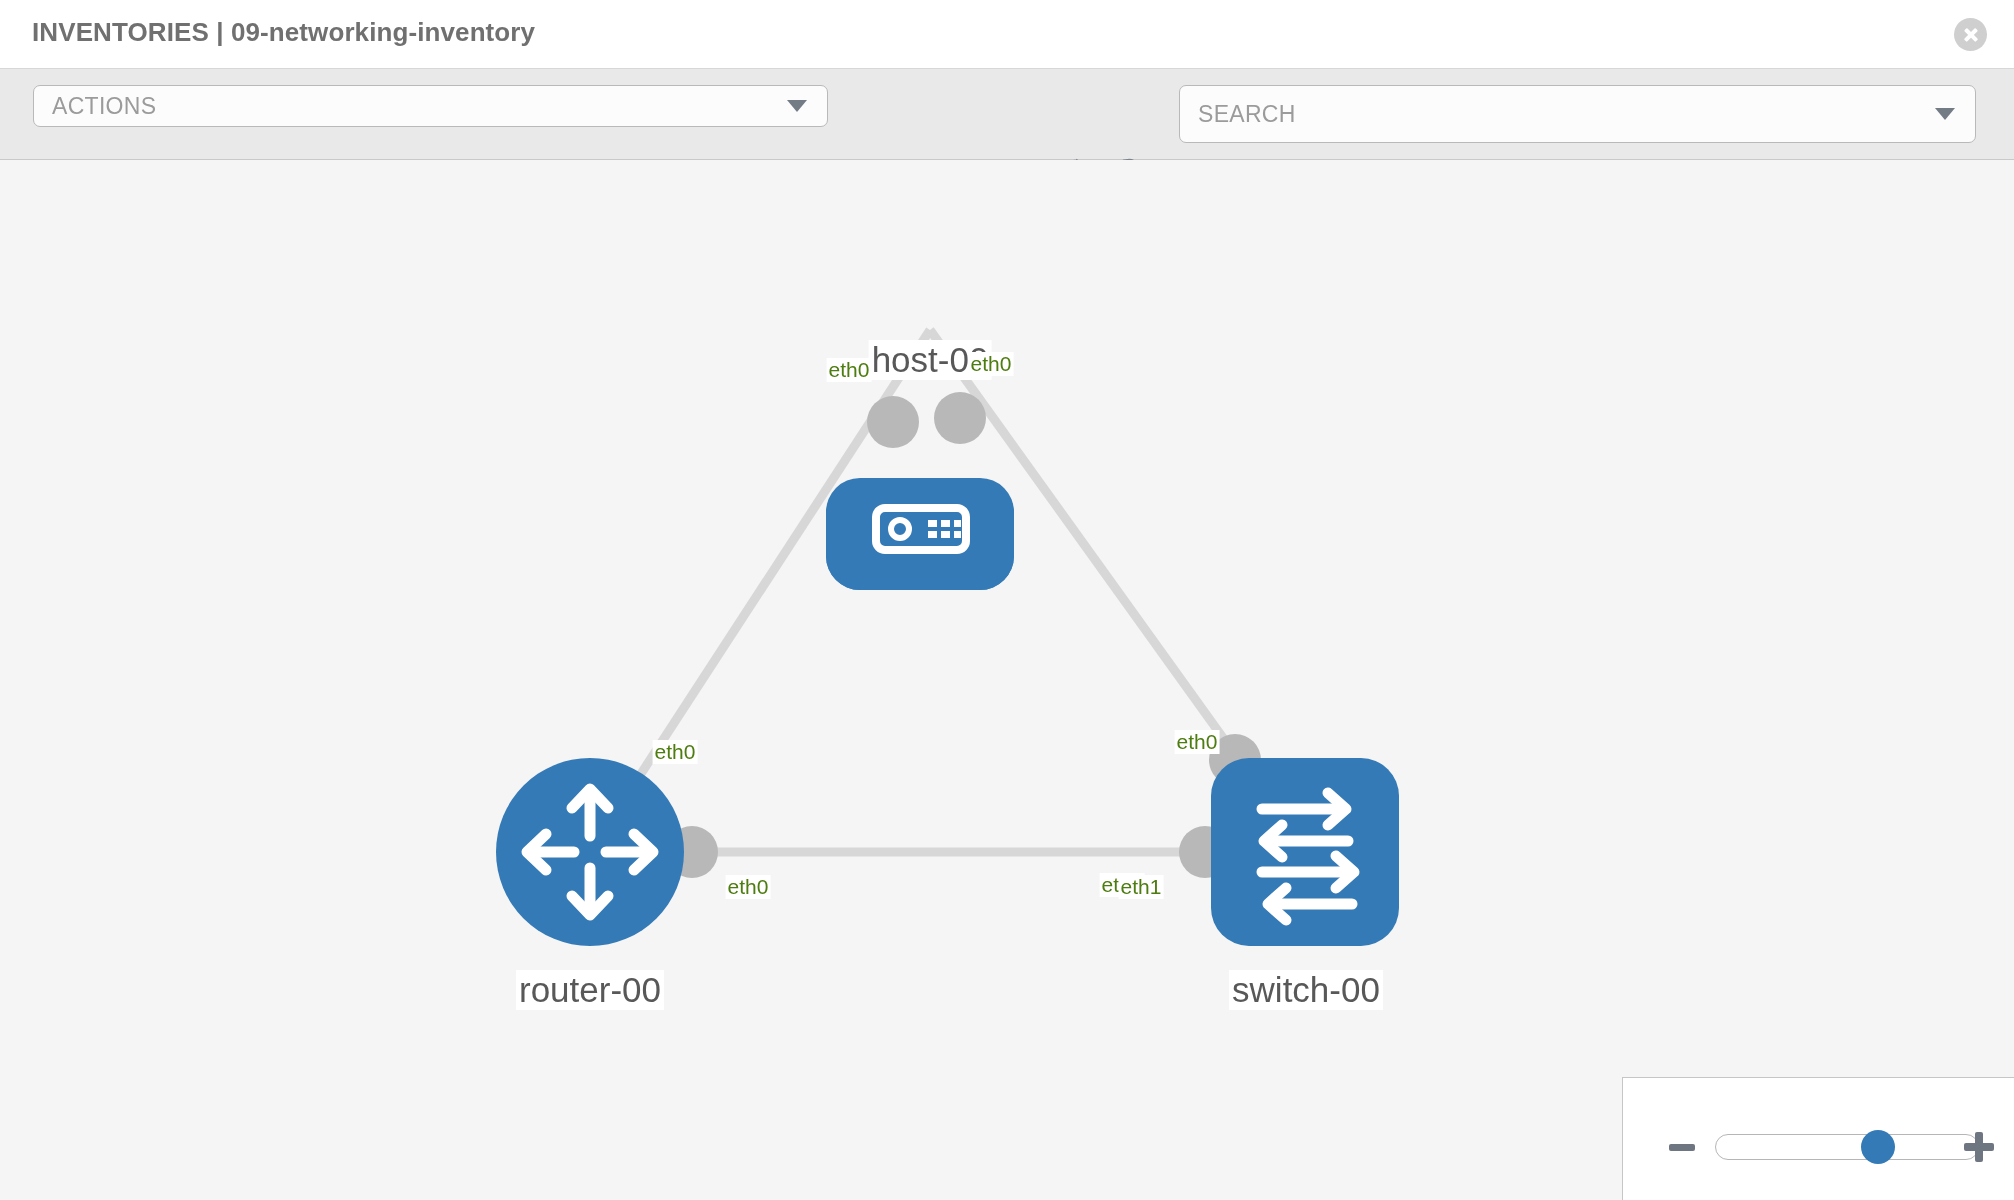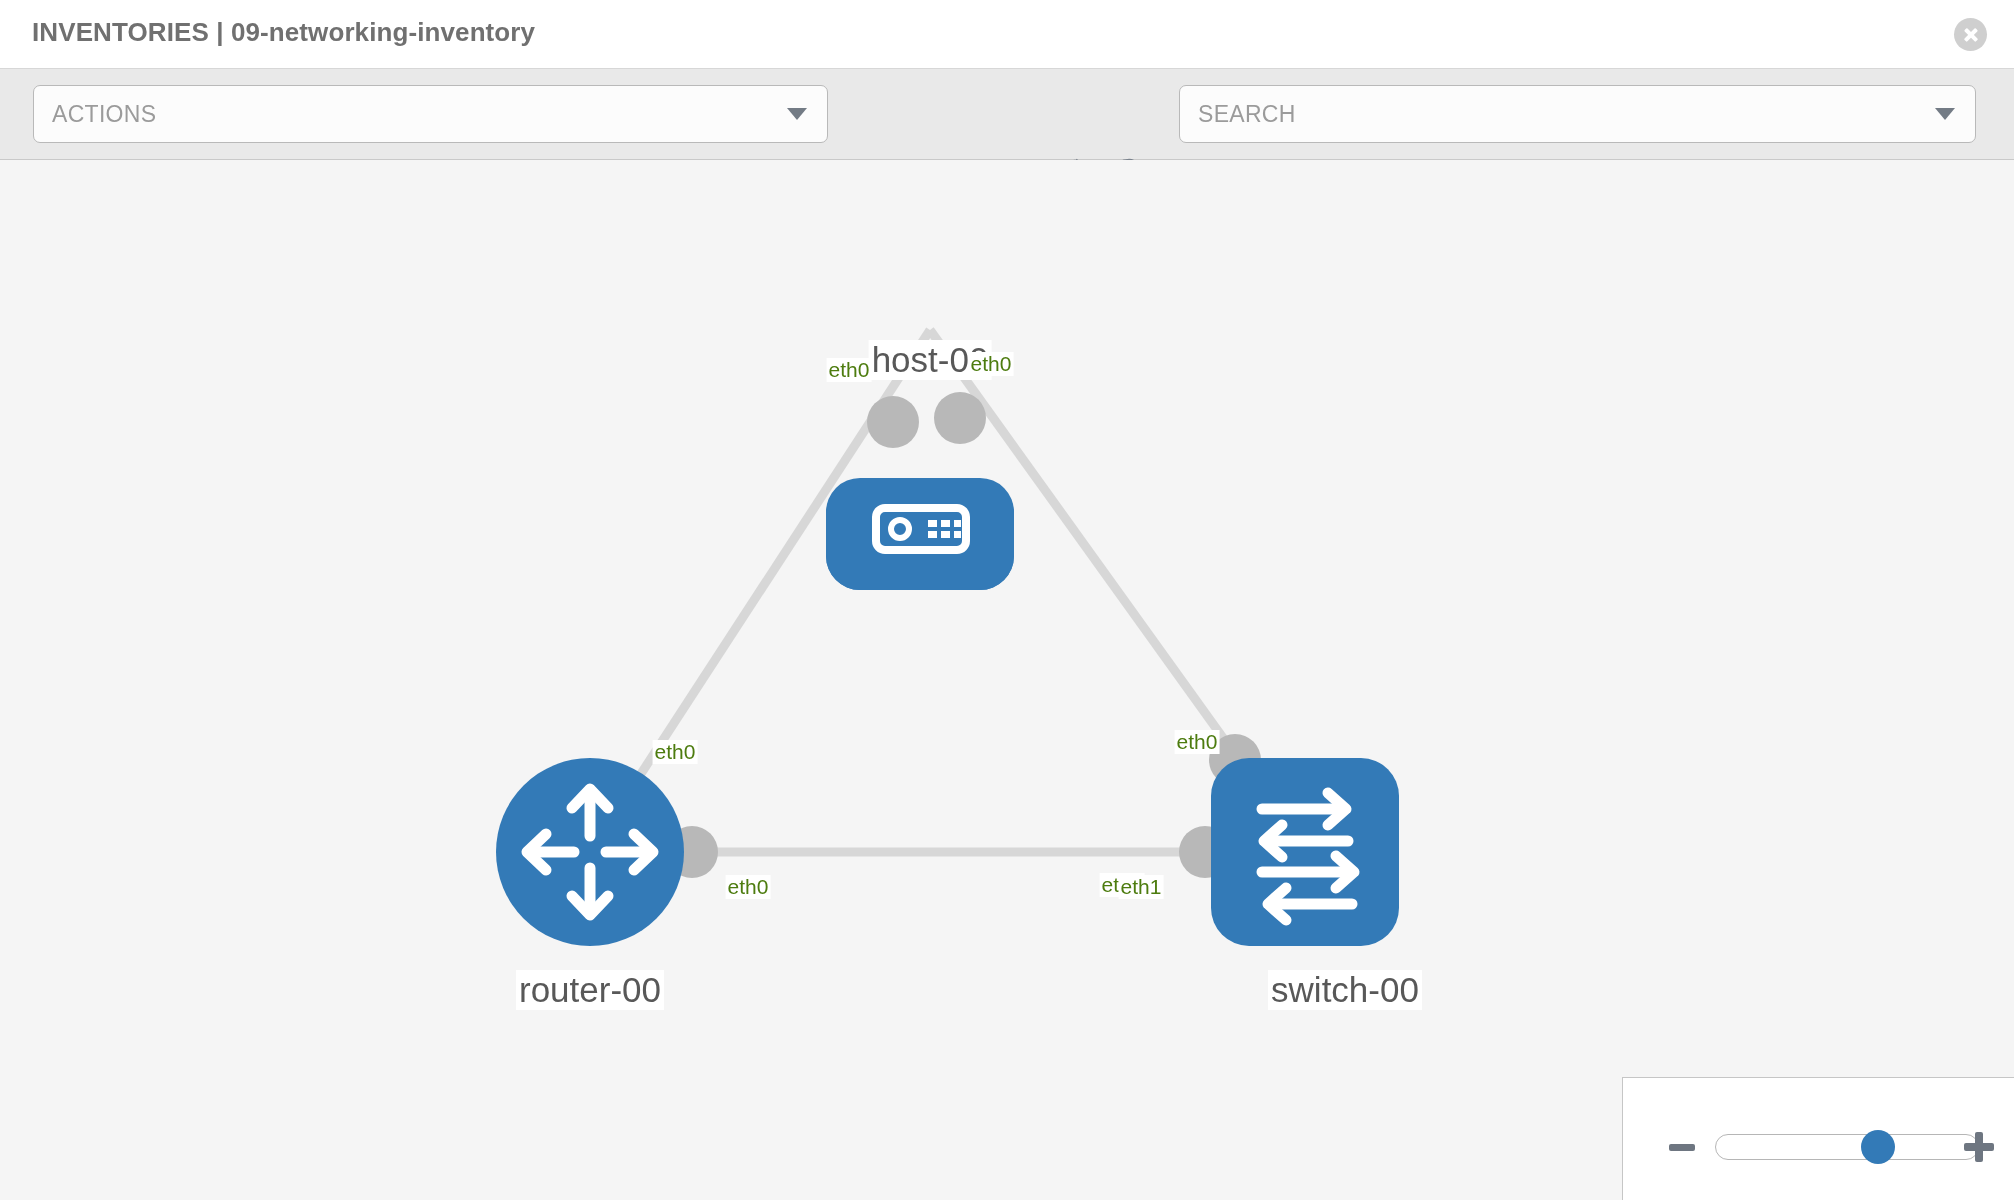--- a/index.html
+++ b/index.html
@@ -95,21 +95,21 @@
     position: absolute;
     right: 20px;
     top: 50%;
     transform: translateY(-50%);
     width: 0; height: 0;
     border-left: 10px solid transparent;
     border-right: 10px solid transparent;
     border-top: 12px solid #737b85;
   }
 
-  #actions-select { left: 33px; top: 16px; width: 795px; height: 58px; text-align: right; }
+  #actions-select { left: 33px; top: 16px; width: 795px; height: 42px; text-align: right; }
   #search-select  { left: 1179px; top: 16px; width: 797px; height: 58px; text-align: center; }
 
   .tool-icon {
     position: absolute;
     cursor: pointer;
   }
   #wrench-icon { left: 1045px; top: 86px; }
   #key-icon    { left: 1112px; top: 86px; }
 
   
@@ -314,21 +314,21 @@
           <polyline points="1336,696 1354,712 1336,728"></polyline>
 
           <line x1="1270" y1="744" x2="1352" y2="744"></line>
           <polyline points="1286,728 1268,744 1286,760"></polyline>
         </g>
       </g>
     </svg>
 
     <div class="node-label" style="left:930px; top:180px;">host-00</div>
     <div class="node-label" style="left:590px; top:810px;">router-00</div>
-    <div class="node-label" style="left:1345px; top:810px;text-align:right;">switch-00</div>
+    <div class="node-label" style="left:1306px; top:810px;text-align:right;">switch-00</div>
 
     <div class="iface-label" style="left:849px; top:210px;">eth0</div>
     <div class="iface-label" style="left:991px; top:204px;">eth0</div>
     <div class="iface-label" style="left:675px; top:592px;">eth0</div>
     <div class="iface-label" style="left:1197px; top:582px;">eth0</div>
     <div class="iface-label" style="left:748px; top:727px;">eth0</div>
     <div class="iface-label" style="left:1122px; top:725px;">eth0</div>
     <div class="iface-label" style="left:1141px; top:727px;">eth1</div>
   </div>
 

